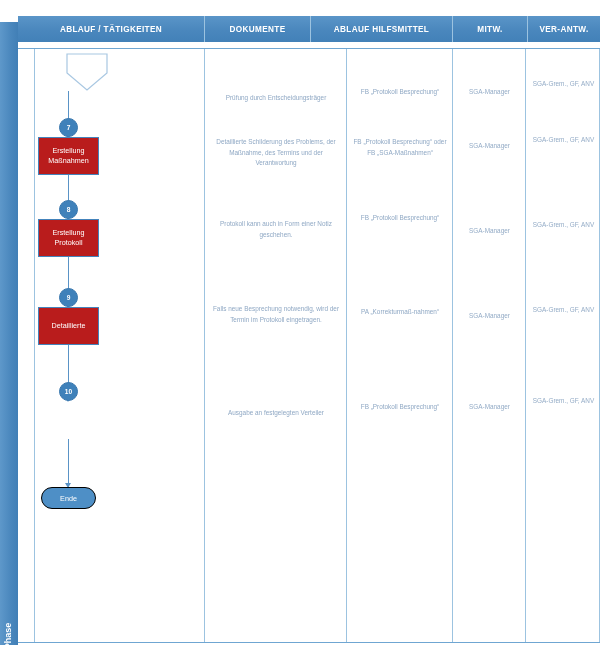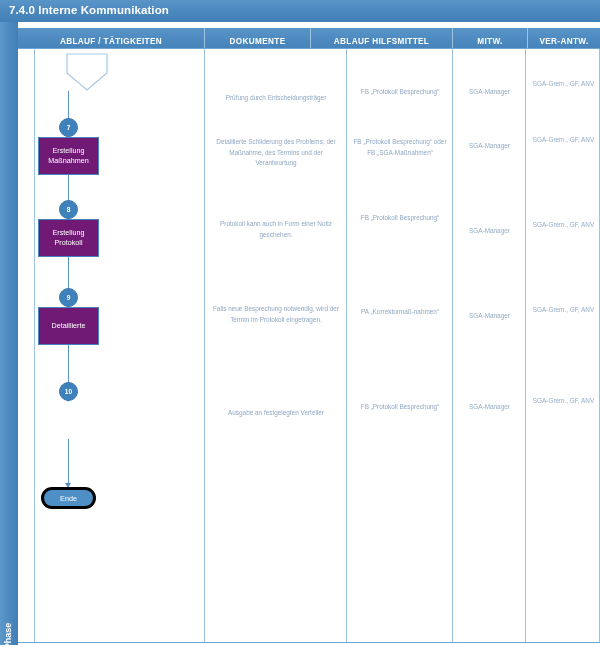--- a/index.html
+++ b/index.html
@@ -60,21 +60,21 @@
     color: #ffffff;
     transform: rotate(-90deg);
     transform-origin: center center;
     white-space: nowrap;
   }
 
   
   #header-row {
     position: absolute;
     left: 18px;
-    top: 28px;
+    top: 16px;
     width: 582px;
     height: 26px;
     background: linear-gradient(to bottom, #5a95c8 0%, #4a87bd 55%, #4281b8 100%);
     display: flex;
     box-sizing: border-box;
   }
   .hcell {
     display: flex;
     align-items: center;
     justify-content: center;
@@ -124,21 +124,21 @@
   #flow {
     position: absolute;
     left: 0;
     top: 0;
     width: 186px;
     height: 595px;
   }
   .proc-box {
     position: absolute;
     box-sizing: border-box;
-    background: #701a75;
+    background: #b91c1c;
     border: 1px solid #4483bb;
     display: flex;
     align-items: center;
     justify-content: center;
     text-align: center;
     color: #ffffff;
     font-size: 7.2px;
     line-height: 1.45;
     padding: 2px 14px;
   }
@@ -154,21 +154,21 @@
     justify-content: center;
     color: #ffffff;
     font-size: 6.6px;
     font-weight: bold;
     box-sizing: border-box;
   }
   .terminator {
     position: absolute;
     box-sizing: border-box;
     background: #4e8fc6;
-    border: 3px solid #000000;
+    border: 1px solid #000000;
     border-radius: 999px;
     display: flex;
     align-items: center;
     justify-content: center;
     color: #ffffff;
     font-size: 7.2px;
   }
   .connector {
     position: absolute;
     width: 1px;
@@ -200,23 +200,20 @@
     box-sizing: border-box;
   }
   .note.doc { color: #8fa8c4; }
   .note.resp { color: #93abc6; }
 </style>
 </head>
 <body>
 
 <div id="page">
 
-  <div id="title-bar">
-    <div id="title-text">7.4.0 Interne Kommunikation</div>
-  </div>
 
   <div id="phase-band">
     <div id="phase-label">Phase</div>
   </div>
 
   <div id="header-row">
     <div class="hcell" style="width:186px">ABLAUF / TÄTIGKEITEN</div>
     <div class="hcell" style="width:106px">DOKUMENTE</div>
     <div class="hcell" style="width:142px">ABLAUF HILFSMITTEL</div>
     <div class="hcell" style="width:75px">MITW.</div>

